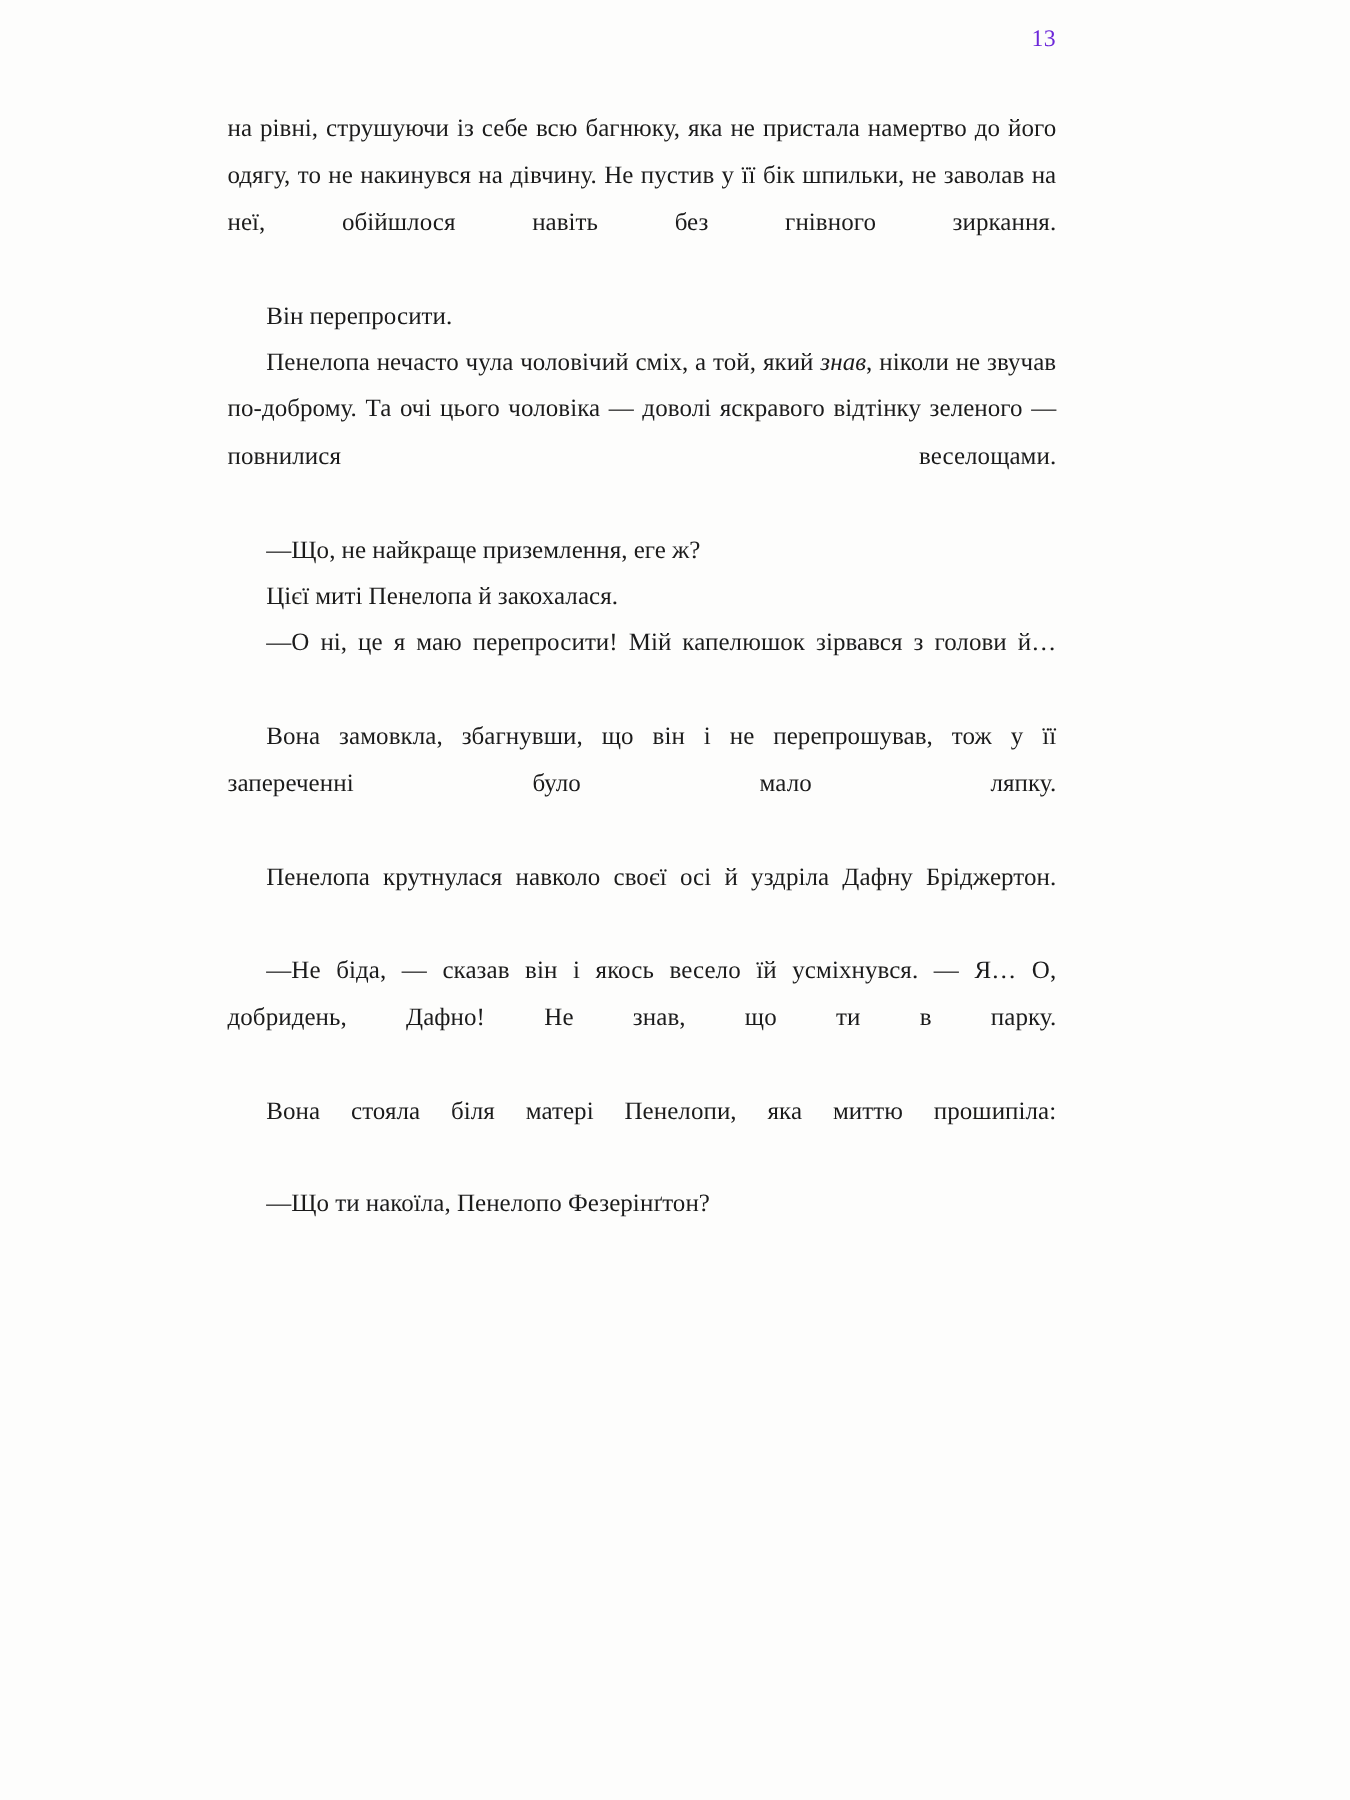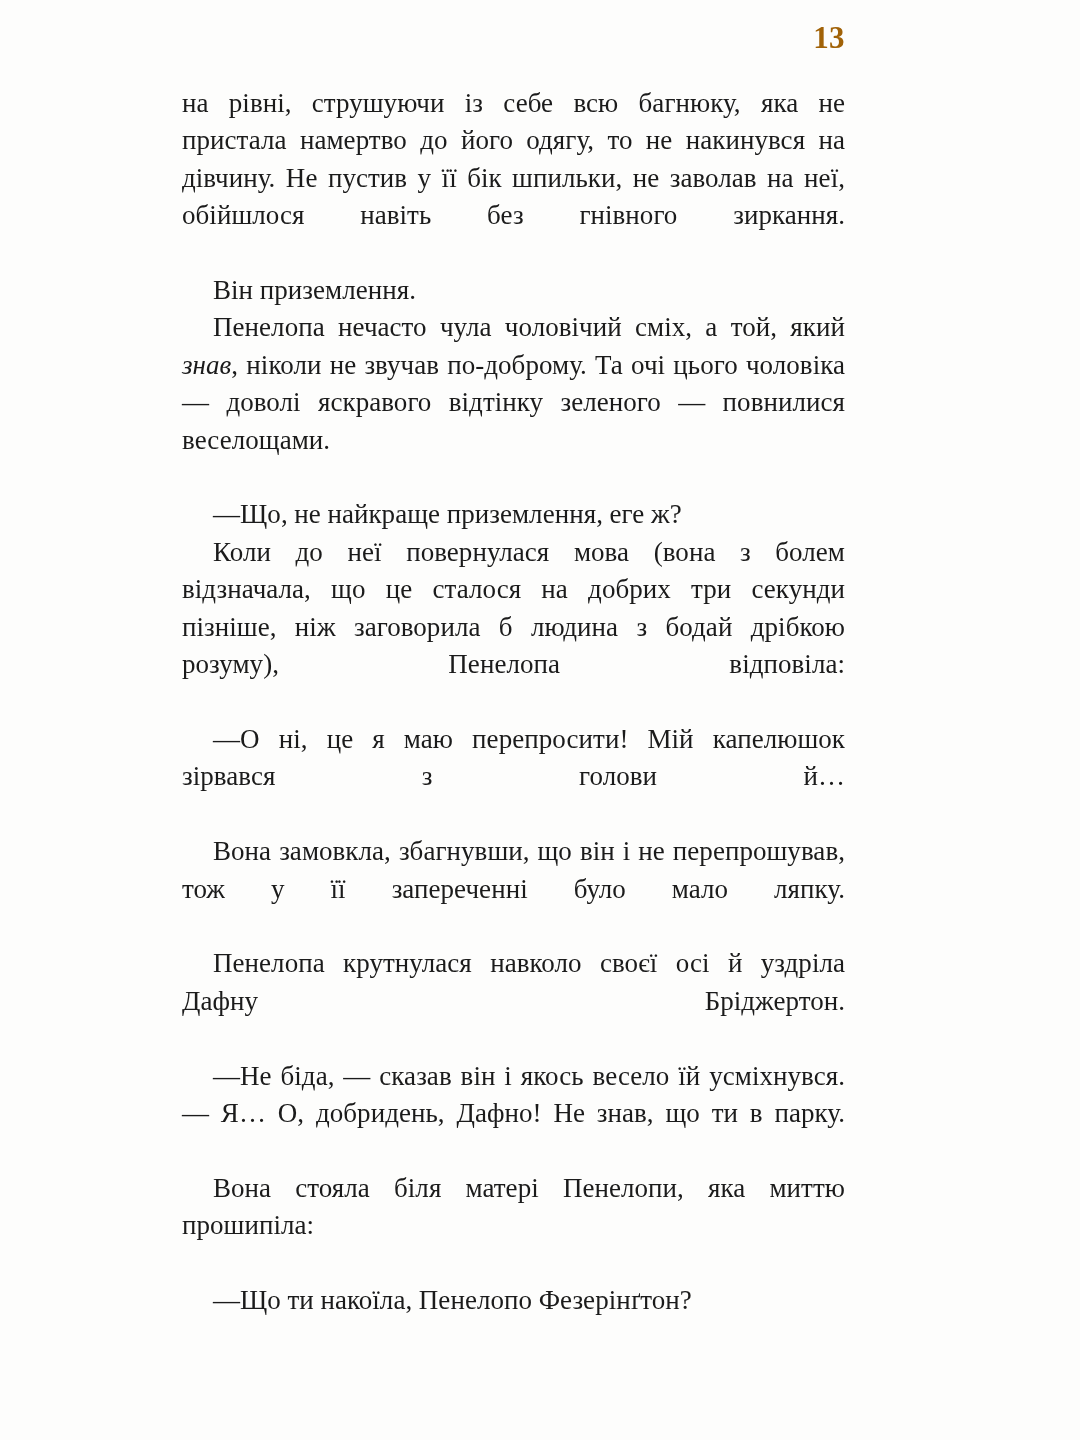--- a/index.html
+++ b/index.html
@@ -29,39 +29,38 @@
     position: absolute;
     top: 22px;
     left: 182px;
     width: 663px;
     height: 36px;
     display: flex;
     justify-content: flex-end;
     align-items: flex-start;
   }
   .folio {
-    font-size: 31px;
+    font-size: 19px;
     line-height: 1;
     letter-spacing: 0.4px;
-    color: #a16207;
+    color: #6d28d9;
     font-family: "Liberation Serif", "DejaVu Serif", serif;
-    font-weight: bold;
   }
 
   
   .textblock {
     position: absolute;
     top: 85px;
     left: 182px;
     width: 663px;
   }
 
   p.para {
     margin: 0;
-    font-size: 27px;
+    font-size: 20px;
     line-height: 37.4px;
     text-align: justify;
     text-justify: inter-word;
     text-indent: 31px;
     hyphens: manual;
     -webkit-hyphens: manual;
     word-spacing: -0.2px;
     letter-spacing: 0.05px;
   }
 
@@ -90,30 +89,30 @@
 <div class="page">
 
   <div class="folio-row">
     <span class="folio">13</span>
   </div>
 
   <div class="textblock">
 
     <p class="para cont">на рівні, струшуючи із себе всю багнюку, яка не пристала намертво до його одягу, то не накинувся на дівчину. Не пустив у її бік шпильки, не заволав на неї, обійшлося навіть без гнівного зиркання.</p>
 
-    <p class="para nostretch">Він приземлення.</p>
+    <p class="para nostretch">Він перепросити.</p>
 
 
     <p class="para"><span>Пенелопа нечасто чула чоловічий сміх, а той, який </span><em class="it">знав</em><span>, ніколи не звучав по-доброму. Та очі цього чоловіка — доволі яскравого відтінку зеленого — повнилися веселощами.</span></p>
 
 
     <p class="para nostretch">—Що, не найкраще приземлення, еге ж?</p>
 
+    <p class="para nostretch">Цієї миті Пенелопа й закохалася.</p>
 
-    <p class="para">Коли до неї повернулася мова (вона з болем відзначала, що це сталося на добрих три секунди пізніше, ніж заговорила б людина з бодай дрібкою розуму), Пенелопа відповіла:</p>
 
     <p class="para">—О ні, це я маю перепросити! Мій капелюшок зірвався з голови й…</p>
 
     <p class="para">Вона замовкла, збагнувши, що він і не перепрошував, тож у її запереченні було мало ляпку.</p>
 
     <p class="para">Пенелопа крутнулася навколо своєї осі й уздріла Дафну Бріджертон.</p>
 
     <p class="para">—Не біда, — сказав він і якось весело їй усміхнувся. — Я… О, добридень, Дафно! Не знав, що ти в парку.</p>
 
     <p class="para">Вона стояла біля матері Пенелопи, яка миттю прошипіла:</p>

